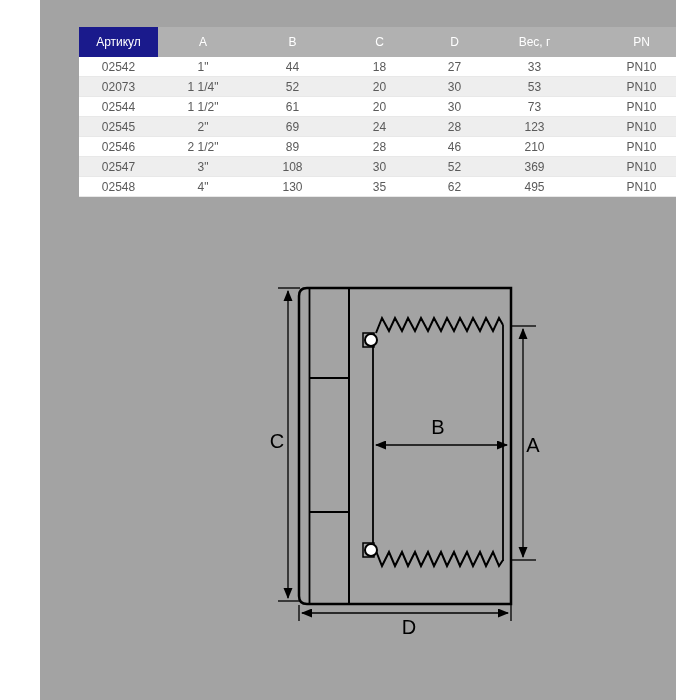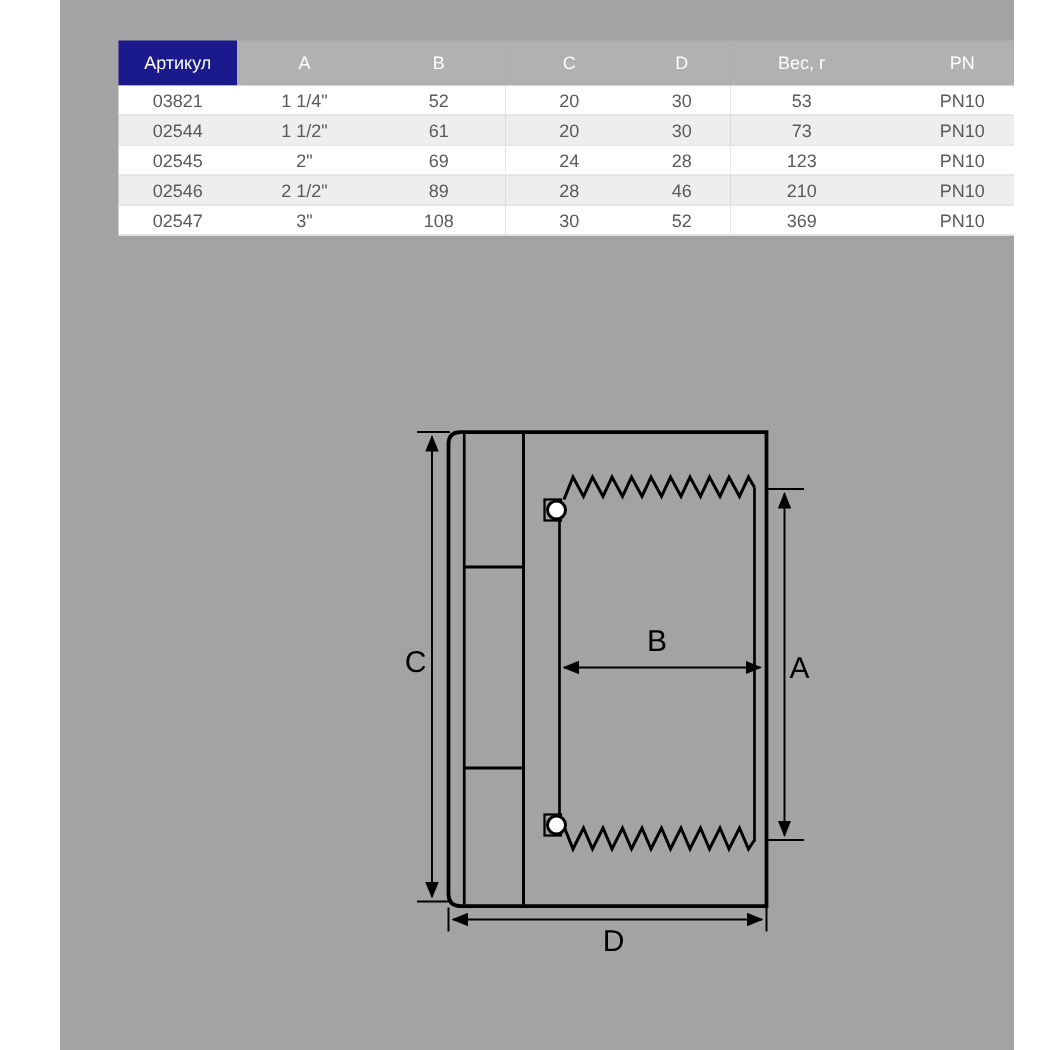--- a/index.html
+++ b/index.html
@@ -51,21 +51,30 @@
           <th>A</th>
           <th>B</th>
           <th>C</th>
           <th>D</th>
           <th>Вес, г</th>
           <th>PN</th>
         </tr>
     </thead>
     <tbody>
         <tr>
-          <td>03821</td>
+          <td>02542</td>
+          <td>1"</td>
+          <td>44</td>
+          <td>18</td>
+          <td>27</td>
+          <td>33</td>
+          <td>PN10</td>
+        </tr>
+        <tr>
+          <td>02073</td>
           <td>1 1/4"</td>
           <td>52</td>
           <td>20</td>
           <td>30</td>
           <td>53</td>
           <td>PN10</td>
         </tr>
         <tr>
           <td>02544</td>
           <td>1 1/2"</td>
@@ -93,20 +102,29 @@
           <td>210</td>
           <td>PN10</td>
         </tr>
         <tr>
           <td>02547</td>
           <td>3"</td>
           <td>108</td>
           <td>30</td>
           <td>52</td>
           <td>369</td>
+          <td>PN10</td>
+        </tr>
+        <tr>
+          <td>02548</td>
+          <td>4"</td>
+          <td>130</td>
+          <td>35</td>
+          <td>62</td>
+          <td>495</td>
           <td>PN10</td>
         </tr>
       </tbody>
   </table>
 
   <svg class="drawing" width="700" height="700" viewBox="0 0 700 700">
     <defs>
       <marker id="ah-end" markerUnits="userSpaceOnUse" markerWidth="12" markerHeight="10" refX="10" refY="4.5" orient="auto">
         <polygon points="0,0 11,4.5 0,9" fill="#000"></polygon>
       </marker>

